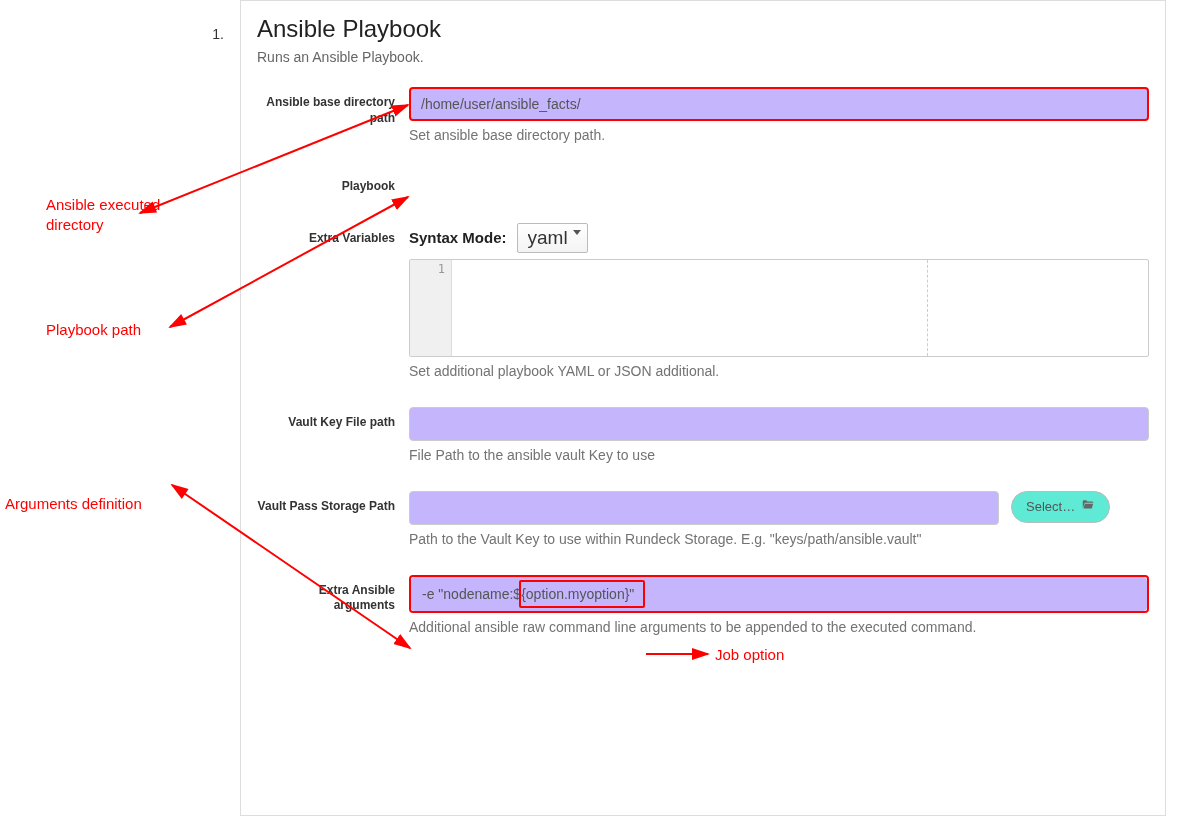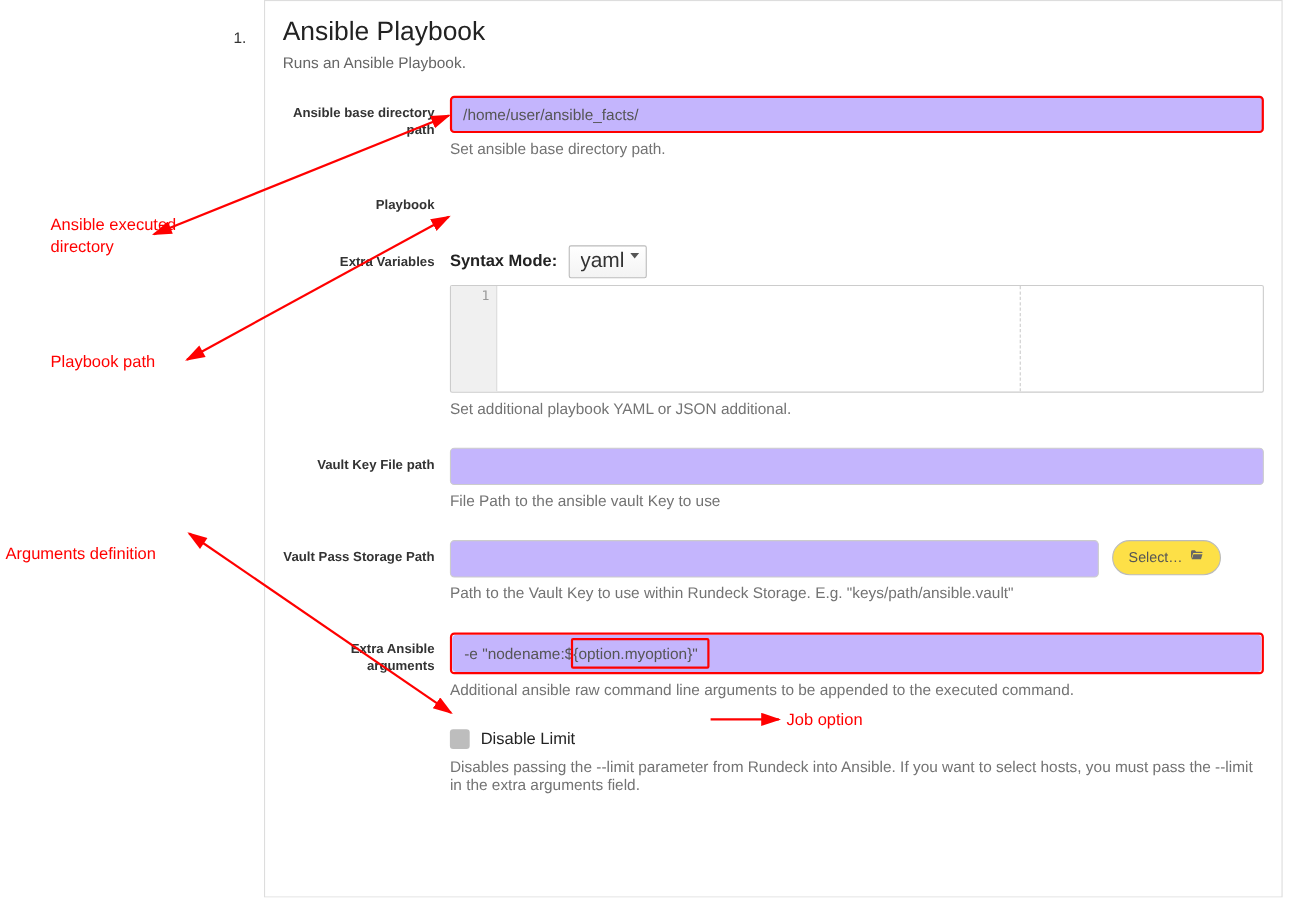--- a/index.html
+++ b/index.html
@@ -124,21 +124,21 @@
     .code-body { flex:1; position:relative; }
     .code-rule {
       position:absolute; right:220px; top:0; bottom:0;
       border-left: 1px dashed #ccc; width:0;
     }
     .storage-row { display:flex; gap:12px; align-items:flex-start; }
     .storage-row .text-input { flex:1; }
     .select-btn {
       border: 1px solid #bbb;
       border-radius: 18px;
-      background: #fde047;
+      background: #5eead4;
       height: 32px;
       padding: 0 14px;
       display: inline-flex;
       align-items: center;
       gap: 6px;
       color: #555;
       cursor: pointer;
       font-size: 13px;
     }
     .folder-icon svg { width:14px; height:14px; fill:#666; }
@@ -246,27 +246,20 @@
       <div class="args-wrap hl-red" style="padding:0;">
         <input class="text-input" style="border: 1px solid transparent;" value="-e &quot;nodename:${option.myoption}&quot;">
         <div class="args-inner-hl"></div>
       </div>
       <div class="help-text">Additional ansible raw command line arguments to be appended to the executed command.</div>
     </div>
   </div>
 
   <div class="form-row" style="margin-bottom:8px">
     <div class="label-col"></div>
-    <div class="field-col">
-      <div class="checkbox-row">
-        <div class="fake-check"></div>
-        <span class="disable-label">Disable Limit</span>
-      </div>
-      <div class="help-text">Disables passing the --limit parameter from Rundeck into Ansible. If you want to select hosts, you must pass the --limit in the extra arguments field.</div>
-    </div>
   </div>
 
 </div>
 
 <div class="callout" style="left:46px; top:195px; width:140px;">Ansible executed directory</div>
 <div class="callout" style="left:46px; top:320px;">Playbook path</div>
 <div class="callout" style="left:5px; top:478px;margin-top:16px;">Arguments definition</div>
 <div class="callout" style="left:715px; top:645px;">Job option</div>
 
 <svg class="overlay">

